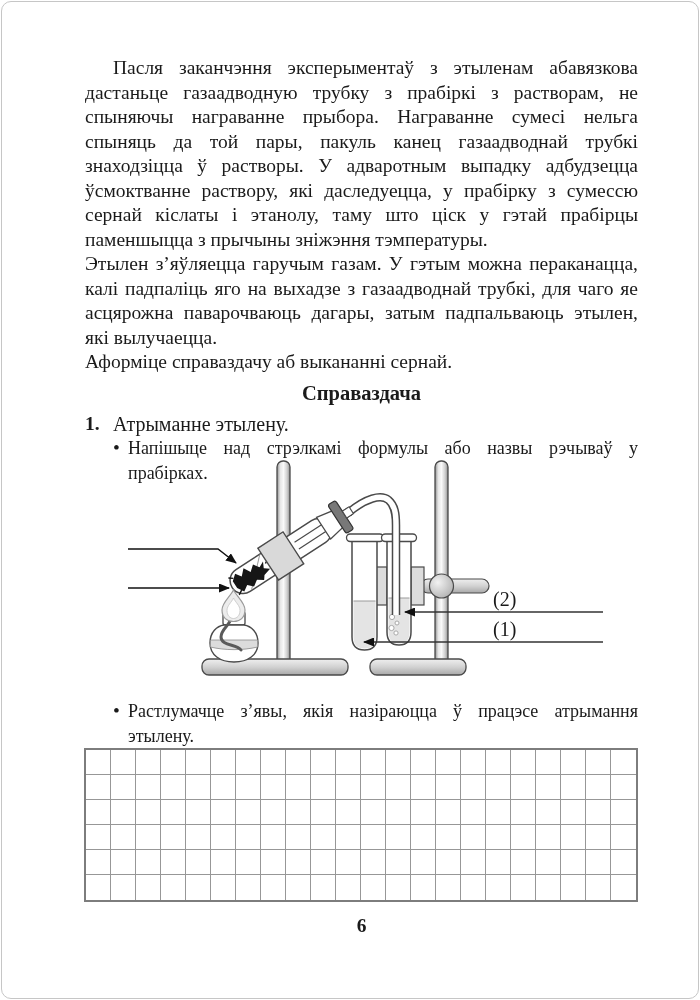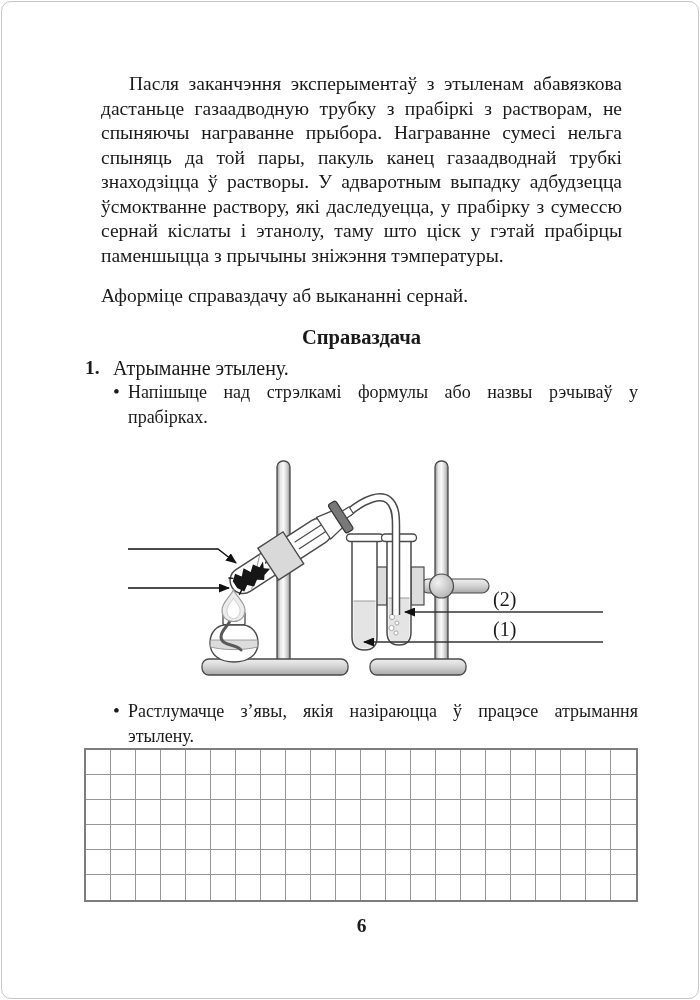--- a/index.html
+++ b/index.html
@@ -2,23 +2,23 @@
 <html><head>
 <meta charset="utf-8">
 <style>
   html,body{margin:0;padding:0;background:#ffffff;}
   .page{
     position:relative;width:700px;height:1000px;background:#ffffff;overflow:hidden;
     font-family:"Liberation Serif","DejaVu Serif",serif;color:#1a1a1a;
   }
   .page-frame{position:absolute;inset:1px;border:1px solid #c6c6c6;border-radius:10px;pointer-events:none;}
   .text-block{position:absolute;left:85px;top:56px;width:553px;}
-  p.body{margin:16px;font-size:19.5px;line-height:24.5px;text-align:justify;}
+  p.body{margin:0;font-size:19.5px;line-height:24.5px;text-align:justify;}
   p.indent{text-indent:28px;}
-  .report-heading{margin:13px 0 7px 0;font-size:20.5px;font-weight:bold;text-align:center;line-height:24px;}
+  .report-heading{margin:6px 0 7px 0;font-size:20.5px;font-weight:bold;text-align:center;line-height:24px;}
   .item{display:flex;margin:0;}
   .item-num{font-weight:bold;width:28px;flex:0 0 28px;font-size:19.5px;line-height:24.5px;}
   .item-title{font-size:20px;line-height:24.5px;}
   .bullet{display:flex;padding-left:28px;}
   .bullet .marker{width:15px;flex:0 0 15px;font-size:19.5px;line-height:24.5px;}
   .bullet .btext{font-size:18px;line-height:24.5px;text-align:justify;}
   .bullet2-block{position:absolute;left:85px;top:699px;width:553px;}
   .diagram-wrap{position:absolute;left:118px;top:457px;width:545px;height:235px;}
   .answer-grid{
     position:absolute;left:84px;top:748px;
@@ -33,20 +33,21 @@
   svg text{font-family:"Liberation Serif","DejaVu Serif",serif;fill:#1a1a1a;}
 </style>
 </head>
 <body>
 
 <div class="page">
   <div class="page-frame"></div>
 
   <div class="text-block">
     <p class="body indent">Пасля заканчэння эксперыментаў з этыленам абавязкова дастаньце газаадводную трубку з прабіркі з растворам, не спыняючы награванне прыбора. Награванне сумесі нельга спыняць да той пары, пакуль канец газаадводнай трубкі знаходзіцца ў растворы. У адваротным выпадку адбудзецца ўсмоктванне раствору, які даследуецца, у прабірку з сумессю сернай кіслаты і этанолу, таму што ціск у гэтай прабірцы паменшыцца з прычыны зніжэння тэмпературы.</p>
+    <p class="body">Этылен з’яўляецца гаручым газам. У гэтым можна пераканацца, калі падпаліць яго на выхадзе з газаадводнай трубкі, для чаго яе асцярожна паварочваюць дагары, затым падпальваюць этылен, які вылучаецца.</p>
     <p class="body">Аформіце справаздачу аб выкананні сернай.</p>
     <div class="report-heading">Справаздача</div>
     <div class="item">
       <span class="item-num">1.</span>
       <span class="item-title">Атрыманне этылену.</span>
     </div>
     <div class="bullet">
       <span class="marker">•</span>
       <span class="btext">Напішыце над стрэлкамі формулы або назвы рэчываў у прабірках.</span>
     </div>

